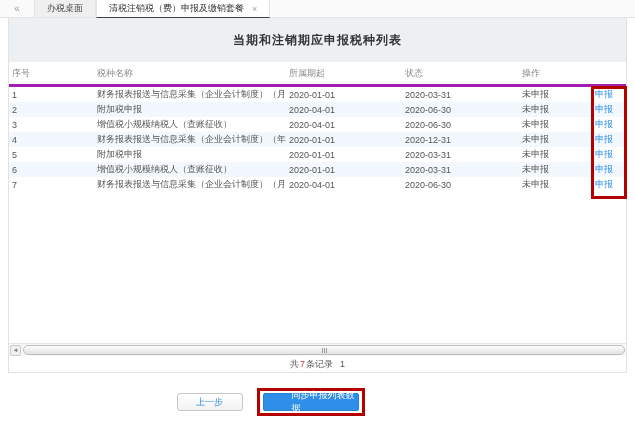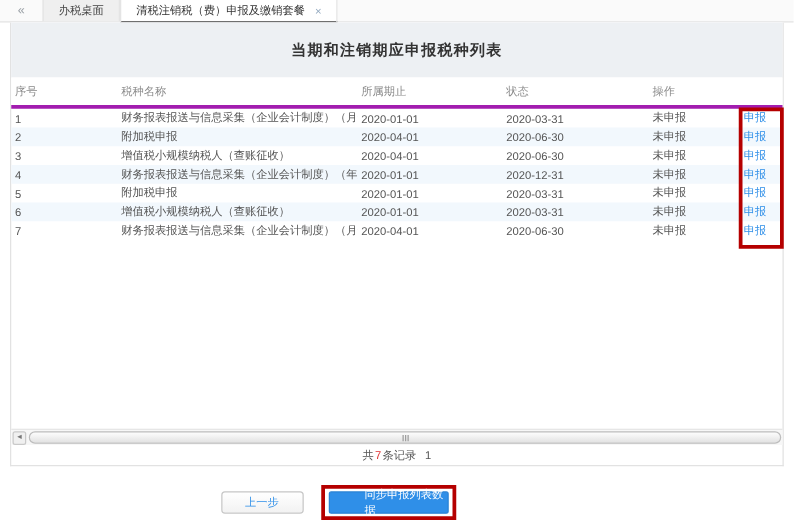--- a/index.html
+++ b/index.html
@@ -83,21 +83,21 @@
 </div>
 
 <div class="panel">
   <div class="title-band">
     <div class="page-title">当期和注销期应申报税种列表</div>
   </div>
 
   <div class="thead">
     <div>序号</div>
     <div>税种名称</div>
-    <div>所属期止</div>
+    <div>所属期起</div>
     <div>状态</div>
     <div>操作</div>
   </div>
 
   <div id="tbody">
   <div class="trow">
     <div class="cell-no">1</div>
     <div class="cell-name">财务报表报送与信息采集（企业会计制度）（月季）</div>
     <div class="cell-start">2020-01-01</div>
     <div class="cell-end">2020-03-31</div>

